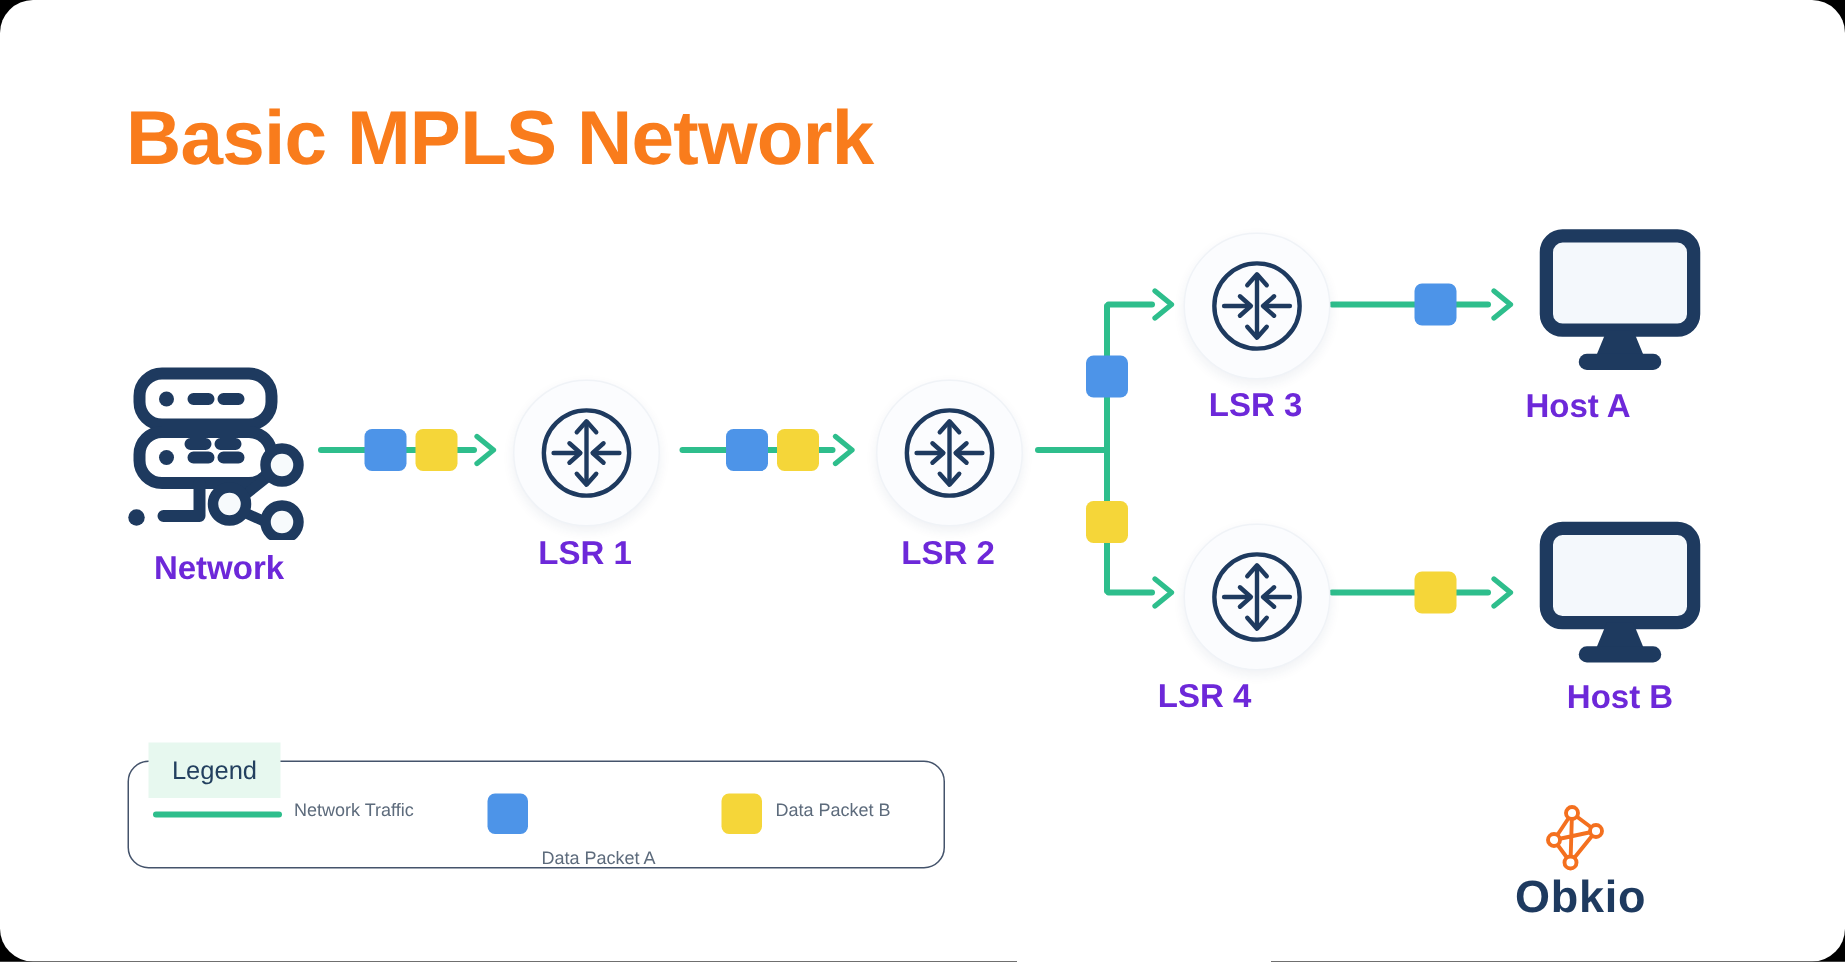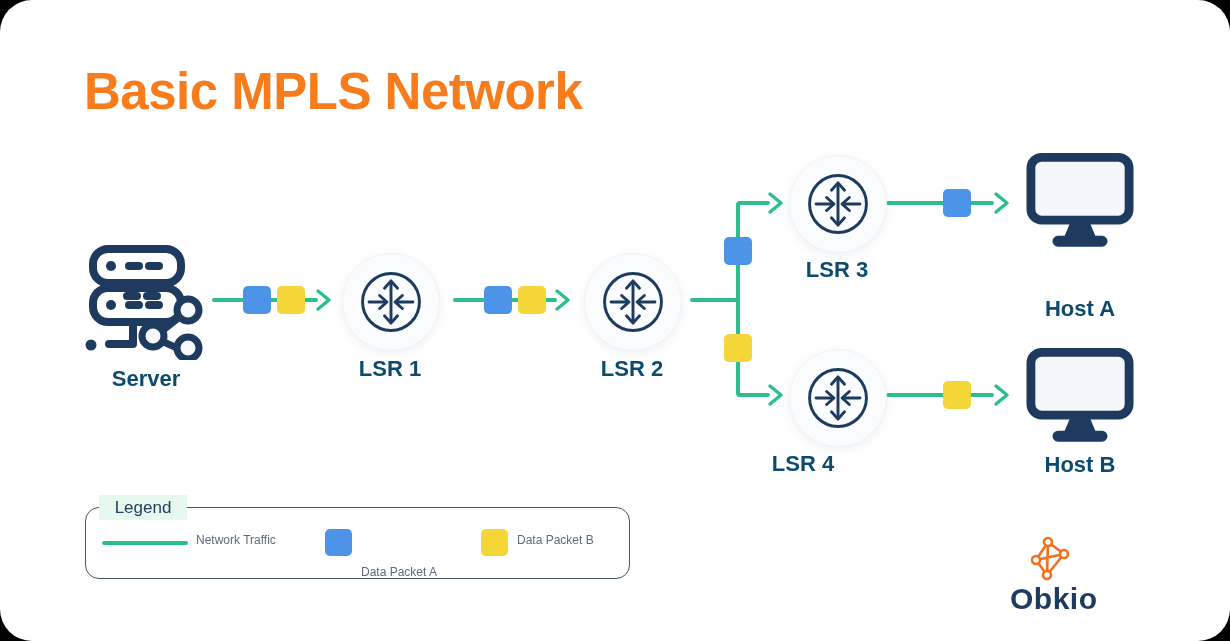--- a/index.html
+++ b/index.html
@@ -1,47 +1,47 @@
 <!DOCTYPE html>
 <html><head>
 <meta charset="utf-8">
 <style>
   html,body { margin:0; padding:0; background:#000; font-family:"Liberation Sans", sans-serif; }
   .card {
     position:relative; width:1230px; height:641px; background:#ffffff;
-    border-radius:32px; overflow:hidden;
+    border-radius:22px; overflow:hidden;
   }
   .page-title {
     position:absolute; left:84px; top:62px;
     font-size:51px; font-weight:bold; letter-spacing:-0.5px;
     color:#f97c1c;
   }
   .node-label {
     position:absolute; width:140px; text-align:center;
-    color:#0c4a6e; font-size:22px; font-weight:bold;
+    color:#6d28d9; font-size:22px; font-weight:bold;
   }
   .router-bubble {
     position:absolute; width:96px; height:96px; border-radius:50%;
     background:#fbfcfe; border:1px solid #f0f3f7;
     box-shadow:0 3px 8px rgba(30,58,95,0.07);
     display:flex; align-items:center; justify-content:center;
   }
   .hline { position:absolute; height:3.5px; background:#2ebe8c; border-radius:2px; }
   .vline { position:absolute; width:3.5px; background:#2ebe8c; border-radius:2px; }
   .arrowhead { position:absolute; }
   .packet { position:absolute; width:28px; height:28px; border-radius:5px; }
   .packet-a { background:#4d94e8; }
   .packet-b { background:#f5d639; }
 
   .legend-box {
     position:absolute; left:85px; top:507px; width:543px; height:70px;
     border:1.5px solid #44536b; border-radius:14px; background:#fff;
   }
   .legend-chip {
-    position:absolute; left:99px; top:495px; width:88px; height:25px;
+    position:absolute; left:99px; top:495px; width:88px; height:37px;
     background:#e7f8ef; display:flex; align-items:center; justify-content:center;
     color:#23405f; font-size:17px;
   }
   .legend-text { position:absolute; color:#5d6b7c; font-size:12px; }
   .legend-line { position:absolute; left:102px; top:541px; width:86px; height:3.5px; background:#2ebe8c; border-radius:2px; }
   .legend-sq { position:absolute; width:27px; height:27px; border-radius:5px; }
 
   .brand { position:absolute; left:1002px; top:536px; display:flex; align-items:center;flex-direction:column; }
   .brand-text { color:#1e3a5f; font-size:30px; font-weight:bold; margin-left:8px; letter-spacing:0.5px; }
 </style>
@@ -106,21 +106,21 @@
     <circle cx="26" cy="61" r="5" fill="#1e3a5f"></circle>
     <path d="M44 61 H54 M64 61 H74" stroke="#1e3a5f" stroke-width="8" stroke-linecap="round"></path>
     <circle cx="6" cy="101" r="5.5" fill="#1e3a5f"></circle>
     <g stroke="#1e3a5f" stroke-width="7" fill="#f7fafc">
       <path d="M72 91 L101 68 M72 95 L101 108" fill="none"></path>
       <circle cx="103" cy="66" r="11"></circle>
       <circle cx="68" cy="92" r="11"></circle>
       <circle cx="103" cy="104" r="11"></circle>
     </g>
   </svg>
-  <div class="node-label" style="left:76px; top:366px;">Server</div>
+  <div class="node-label" style="left:76px; top:366px;">Network</div>
 
   <div class="router-bubble" style="left:342px; top:253px;">
     <svg width="78" height="78" viewBox="0 0 96 96">
       <g stroke="#1e3a5f" stroke-width="3.6" fill="none" stroke-linecap="round" stroke-linejoin="round">
         <circle cx="48" cy="48" r="35"></circle>
         <path d="M48 24 V72"></path>
         <path d="M40 31 L48 22 L56 31"></path>
         <path d="M40 65 L48 74 L56 65"></path>
         <path d="M21 48 H41"></path>
         <path d="M34 40 L43 48 L34 56"></path>
@@ -177,21 +177,21 @@
       </g>
     </svg>
   </div>
   <div class="node-label" style="left:733px; top:451px;">LSR 4</div>
 
   <svg style="position:absolute; left:1026px; top:152px;" width="108" height="99" viewBox="0 0 110 100">
     <rect x="5" y="5" width="100" height="64" rx="11" fill="#f4f8fc" stroke="#1e3a5f" stroke-width="9"></rect>
     <path d="M46 69 L64 69 L71 86 L39 86 Z" fill="#1e3a5f"></path>
     <rect x="27" y="85" width="56" height="11" rx="5.5" fill="#1e3a5f"></rect>
   </svg>
-  <div class="node-label" style="left:1010px; top:258px;margin-top:38px;">Host A</div>
+  <div class="node-label" style="left:982px; top:258px;">Host A</div>
 
   <svg style="position:absolute; left:1026px; top:347px;" width="108" height="99" viewBox="0 0 110 100">
     <rect x="5" y="5" width="100" height="64" rx="11" fill="#f4f8fc" stroke="#1e3a5f" stroke-width="9"></rect>
     <path d="M46 69 L64 69 L71 86 L39 86 Z" fill="#1e3a5f"></path>
     <rect x="27" y="85" width="56" height="11" rx="5.5" fill="#1e3a5f"></rect>
   </svg>
   <div class="node-label" style="left:1010px; top:452px;">Host B</div>
 
   <div class="legend-box"></div>
   <div class="legend-chip">

